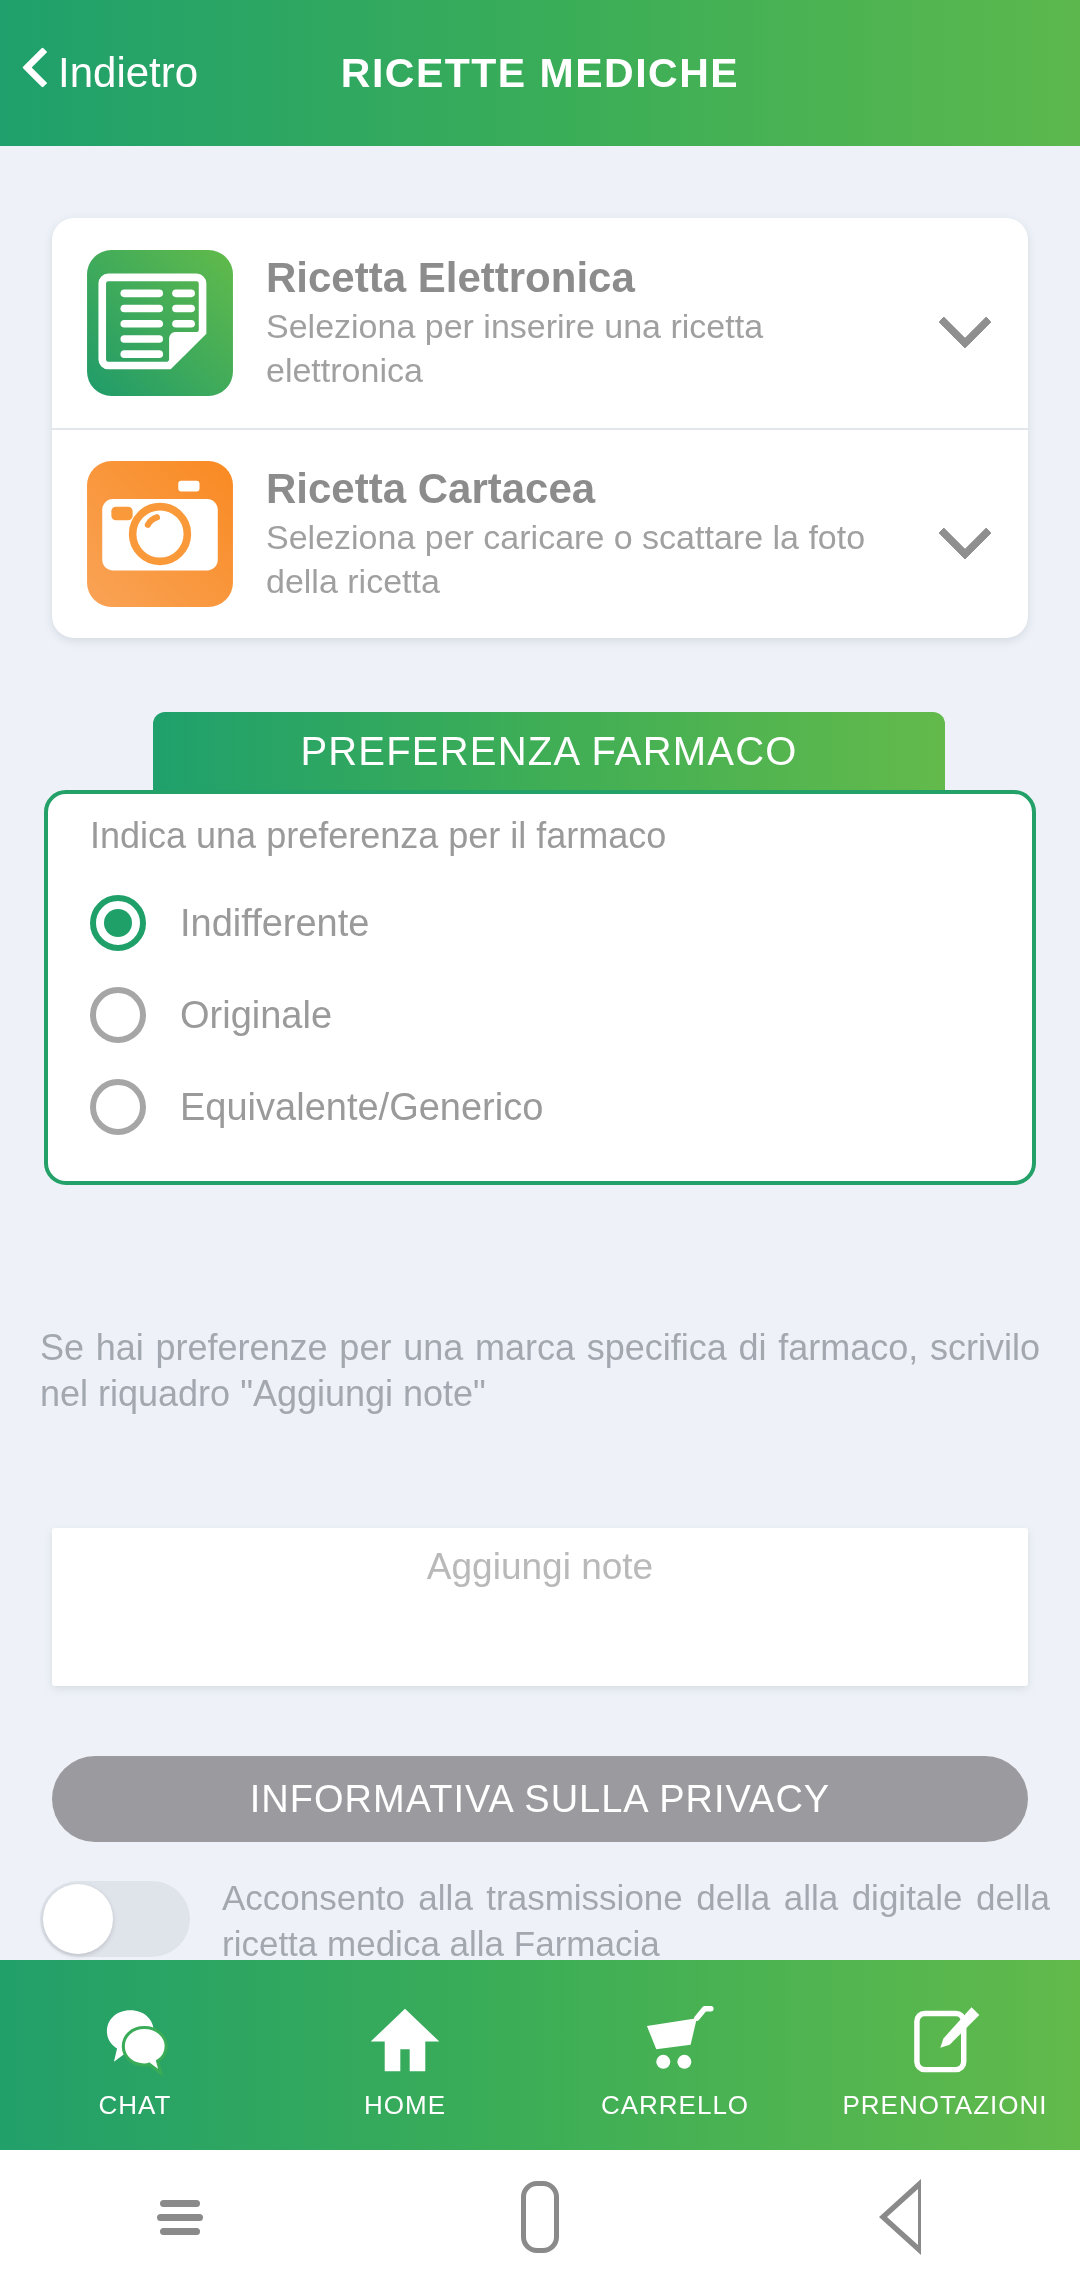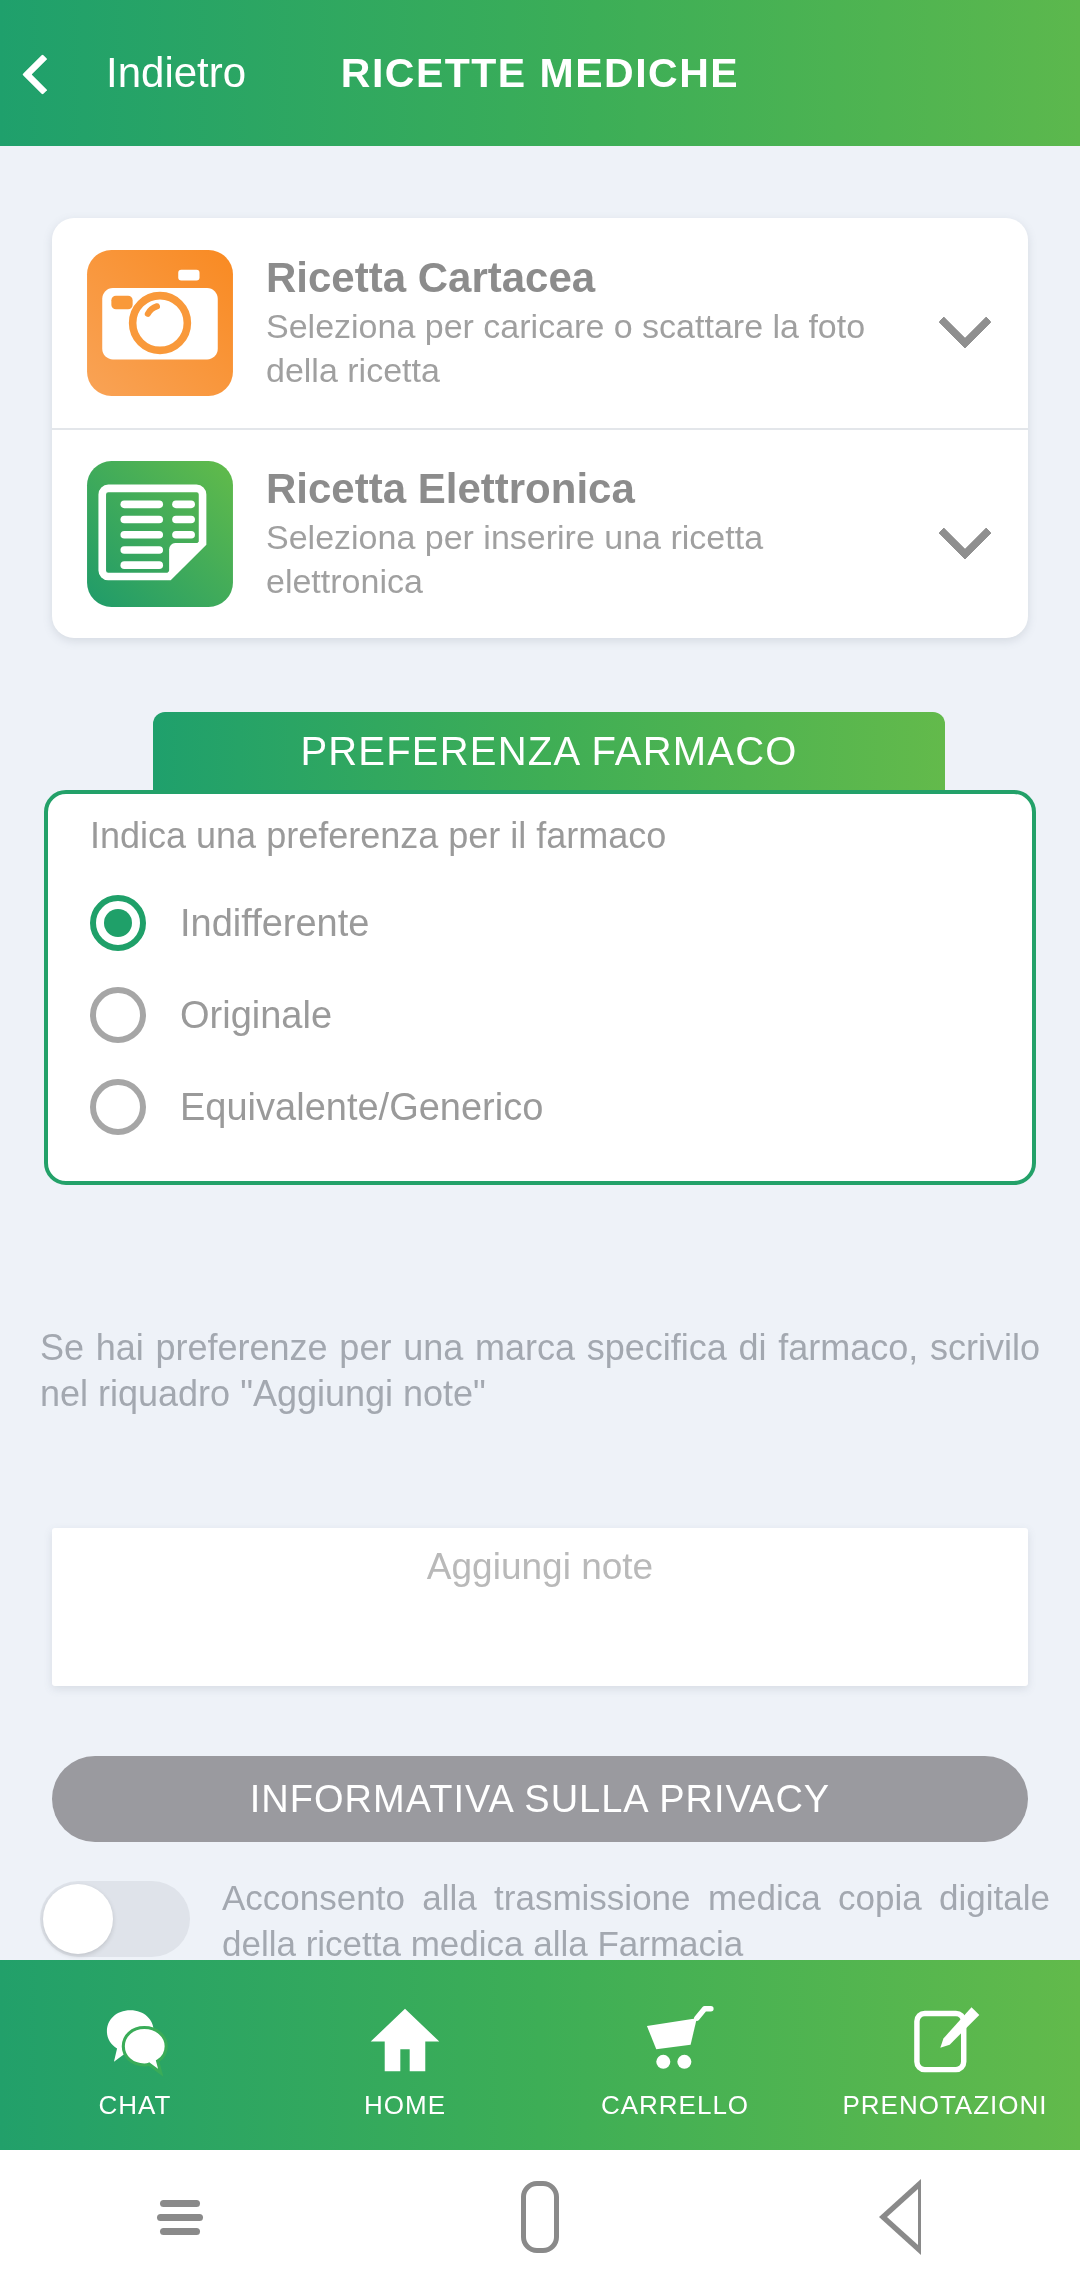--- a/index.html
+++ b/index.html
@@ -19,24 +19,23 @@
   }
 
   
   .header {
     position: absolute; top: 0; left: 0;
     width: 1080px; height: 146px;
     background: linear-gradient(to right, #1fa06c 0%, #3cae57 55%, #5cb84d 100%);
     display: flex; align-items: center;
   }
   .back-btn {
-    display: flex; align-items: center;
+    display: flex; 
     margin-left: 18px;
     cursor: pointer;
-    gap: 48px;
   }
   .back-chevron {
     width: 34px; height: 34px;
     position: relative;
     margin-right: 6px;
   }
   .back-chevron::before {
     content: "";
     position: absolute;
     left: 10px; top: 4px;
@@ -332,44 +331,20 @@
 
   <div class="header">
     <div class="back-btn">
       <span class="back-chevron"></span>
       <span class="back-label">Indietro</span>
     </div>
     <div class="header-title">RICETTE MEDICHE</div>
   </div>
 
   <div class="recipe-card">
-
-    <div class="recipe-row">
-      <span class="row-icon">
-        <svg viewBox="0 0 100 100" width="152" height="152" aria-hidden="true">
-          <defs>
-            <linearGradient id="gradCam" x1="0" y1="1" x2="1" y2="0">
-              <stop offset="0%" stop-color="#f9a356"></stop>
-              <stop offset="100%" stop-color="#f98a22"></stop>
-            </linearGradient>
-          </defs>
-          <rect x="2" y="2" width="96" height="96" rx="16" fill="url(#gradCam)"></rect>
-          <rect x="62" y="15" width="14" height="7" rx="2" fill="#ffffff"></rect>
-          <rect x="12" y="27" width="76" height="47" rx="7" fill="#ffffff"></rect>
-          <rect x="18" y="32" width="14" height="9" rx="3" fill="#f9993a"></rect>
-          <circle cx="50" cy="50" r="18" fill="none" stroke="#f9993a" stroke-width="5"></circle>
-          <path d="M42 44 a10 10 0 0 1 6 -5" fill="none" stroke="#f9993a" stroke-width="4" stroke-linecap="round"></path>
-        </svg>
-      </span>
-      <div class="row-texts">
-        <div class="row-title">Ricetta Cartacea</div>
-        <div class="row-sub">Seleziona per caricare o scattare la foto della ricetta</div>
-      </div>
-      <span class="chevron-down"></span>
-    </div>
 
     <div class="recipe-row">
       <span class="row-icon">
         <svg viewBox="0 0 100 100" width="152" height="152" aria-hidden="true">
           <defs>
             <linearGradient id="gradDoc" x1="0" y1="1" x2="1" y2="0">
               <stop offset="0%" stop-color="#1f9b6a"></stop>
               <stop offset="100%" stop-color="#62bb4a"></stop>
             </linearGradient>
           </defs>
@@ -388,20 +363,44 @@
           </g>
         </svg>
       </span>
       <div class="row-texts">
         <div class="row-title">Ricetta Elettronica</div>
         <div class="row-sub">Seleziona per inserire una ricetta elettronica</div>
       </div>
       <span class="chevron-down"></span>
     </div>
 
+    <div class="recipe-row">
+      <span class="row-icon">
+        <svg viewBox="0 0 100 100" width="152" height="152" aria-hidden="true">
+          <defs>
+            <linearGradient id="gradCam" x1="0" y1="1" x2="1" y2="0">
+              <stop offset="0%" stop-color="#f9a356"></stop>
+              <stop offset="100%" stop-color="#f98a22"></stop>
+            </linearGradient>
+          </defs>
+          <rect x="2" y="2" width="96" height="96" rx="16" fill="url(#gradCam)"></rect>
+          <rect x="62" y="15" width="14" height="7" rx="2" fill="#ffffff"></rect>
+          <rect x="12" y="27" width="76" height="47" rx="7" fill="#ffffff"></rect>
+          <rect x="18" y="32" width="14" height="9" rx="3" fill="#f9993a"></rect>
+          <circle cx="50" cy="50" r="18" fill="none" stroke="#f9993a" stroke-width="5"></circle>
+          <path d="M42 44 a10 10 0 0 1 6 -5" fill="none" stroke="#f9993a" stroke-width="4" stroke-linecap="round"></path>
+        </svg>
+      </span>
+      <div class="row-texts">
+        <div class="row-title">Ricetta Cartacea</div>
+        <div class="row-sub">Seleziona per caricare o scattare la foto della ricetta</div>
+      </div>
+      <span class="chevron-down"></span>
+    </div>
+
   </div>
 
   <div class="pref-tab">
     <span>PREFERENZA FARMACO</span>
   </div>
 
   <div class="pref-box">
     <div class="pref-lead">Indica una preferenza per il farmaco</div>
 
     <div class="radio-item selected">
@@ -429,21 +428,21 @@
   <div class="helper-text">Se hai preferenze per una marca specifica di farmaco, scrivilo nel riquadro "Aggiungi note"</div>
 
   <textarea class="note-box" placeholder="Aggiungi note" style=""></textarea>
 
   <button class="privacy-btn">INFORMATIVA SULLA PRIVACY</button>
 
   <div class="consent-row">
     <div class="toggle">
       <span class="toggle-knob"></span>
     </div>
-    <div class="consent-text">Acconsento alla trasmissione medica copia digitale della ricetta medica alla Farmacia</div>
+    <div class="consent-text">Acconsento alla trasmissione della alla digitale della ricetta medica alla Farmacia</div>
   </div>
 
   <div class="bottom-nav">
 
     <div class="nav-item">
       <span class="nav-icon">
         <svg viewBox="0 0 100 100" width="78" height="78" aria-hidden="true">
           <path d="M44 12 c-18 0 -30 12 -30 27 c0 9 5 17 13 22 l-4 17 l16 -12 c2 0 3 1 5 1 c18 0 30 -12 30 -28 c0 -15 -12 -27 -30 -27 z" fill="#ffffff"></path>
           <path d="M62 34 c-16 0 -27 11 -27 24 c0 13 11 24 27 24 c2 0 4 0 6 -1 l15 11 l-4 -15 c7 -4 11 -11 11 -19 c0 -13 -12 -24 -28 -24 z" fill="#ffffff" stroke="#3aac58" stroke-width="4"></path>
         </svg>

